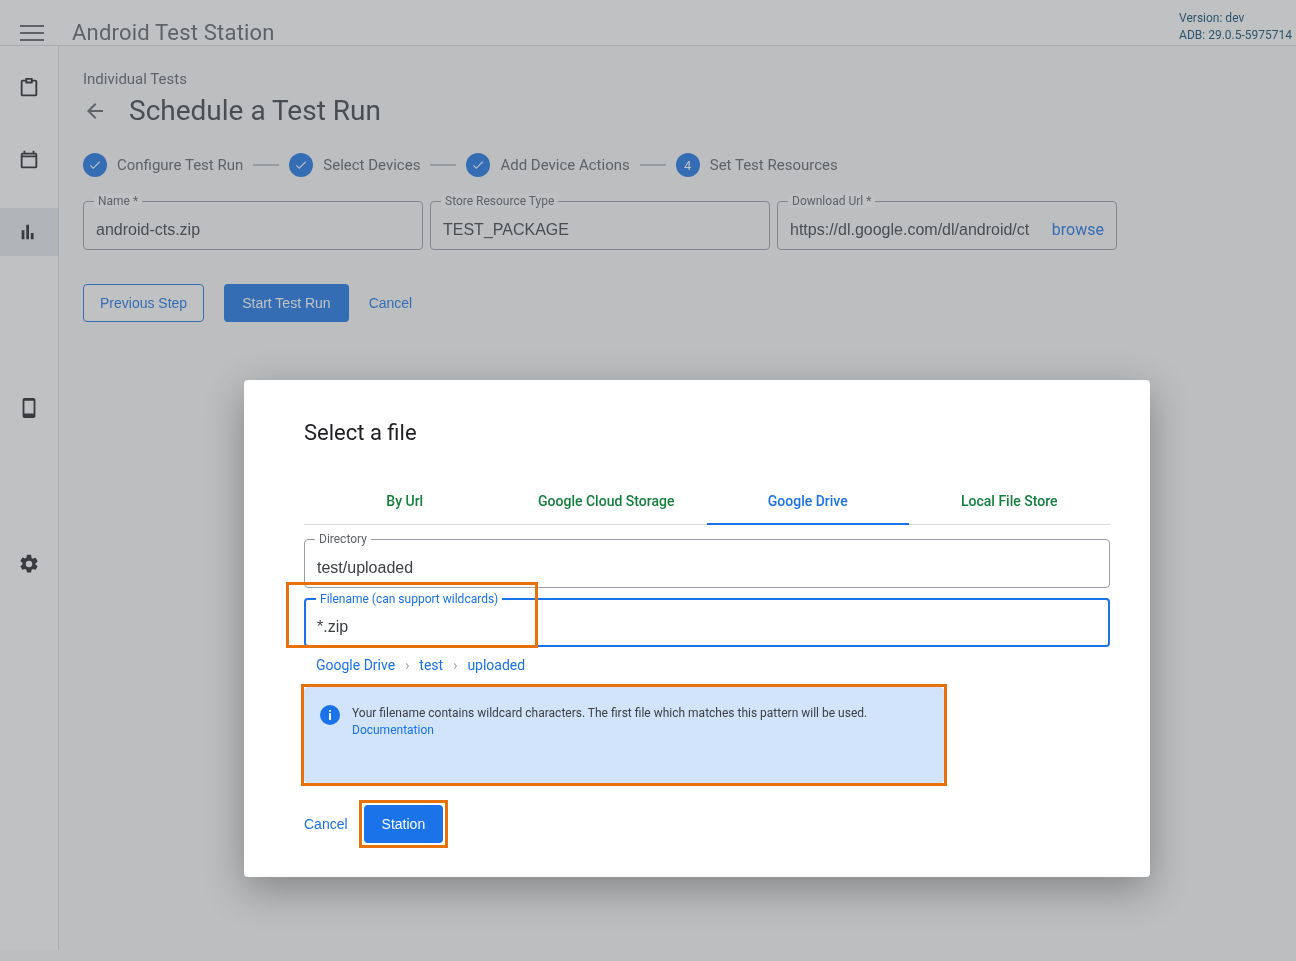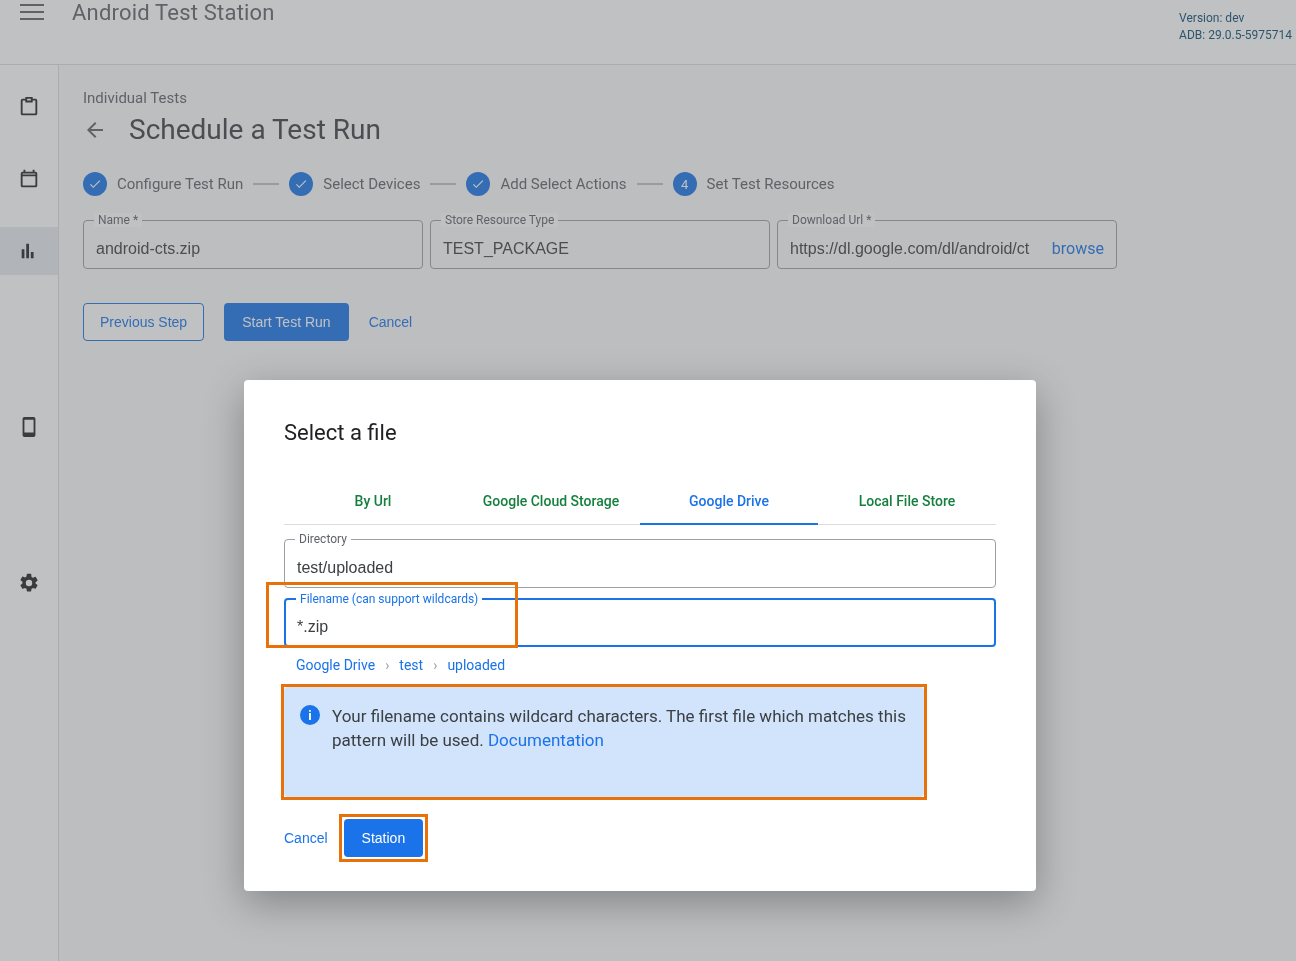--- a/index.html
+++ b/index.html
@@ -1,18 +1,18 @@
 <!DOCTYPE html>
 <html><head>
 <meta charset="utf-8">
 <style>
 * { box-sizing: border-box; margin: 0; padding: 0; }
 body { font-family: Roboto, "Segoe UI", Arial, sans-serif; background: #fafafa; width: 1296px; height: 961px; overflow: hidden; position: relative; color: #202124; }
 .dim { position: absolute; inset: 0; background: rgba(95,99,104,0.4); }
-.header { height: 65px; display: flex; align-items: flex-start; border-bottom: 1px solid #dadce0; padding: 0 20px; position: relative; background: #fff; }
+.header { height: 46px; display: flex; align-items: flex-end; border-bottom: 1px solid #dadce0; padding: 0 20px; position: relative; background: #fff; }
 .hamburger { width: 24px; height: 24px; display: flex; flex-direction: column; justify-content: center; gap: 5px; margin-right: 28px; cursor: pointer; }
 .hamburger span { height: 2px; background: #5f6368; display: block; }
 .app-title { font-size: 22px; color: #5f6368; font-weight: 400; letter-spacing: 0.2px; }
 .version-box { position: absolute; right: 4px; top: 10px; text-align: left; font-size: 12px; color: #0c4a6e; line-height: 1.4; }
 .layout { display: flex; height: calc(100% - 57px); }
 .sidebar { width: 58px; background: #fff; border-right: none; display: flex; flex-direction: column; align-items: center; padding-top: 18px; gap: 24px; }
 .side-icon { width: 58px; height: 48px; display: flex; align-items: center; justify-content: center; color: #202124; }
 .side-icon.active { background: #e8eaed; }
 .side-icon svg { width: 22px; height: 22px; }
 .content { flex: 1; padding: 24px 24px; border-left: 1px solid #dadce0; }
@@ -30,39 +30,39 @@
 .field { position: relative; border: 1px solid #9aa0a6; border-radius: 4px; padding: 18px 12px 10px 12px; flex: 1; min-width: 0; }
 .field .float-label { position: absolute; top: -8px; left: 10px; background: #fff; padding: 0 4px; font-size: 12px; color: #5f6368; }
 .field-input { border: none; outline: none; width: 100%; font-size: 16px; color: #3c4043; background: transparent; }
 .field.with-browse { display: flex; align-items: center; gap: 10px; }
 .browse-link { color: #1a73e8; font-size: 16px; cursor: pointer; }
 .action-row { display: flex; align-items: center; gap: 20px; }
 .btn-outline { border: 1px solid #1a73e8; color: #1a73e8; background: #fff; padding: 10px 16px; border-radius: 4px; font-size: 14px; cursor: pointer; }
 .btn-filled { background: #1a73e8; color: #fff; border: none; padding: 11px 18px; border-radius: 4px; font-size: 14px; cursor: pointer; }
 .btn-text { color: #1a73e8; background: none; border: none; font-size: 14px; cursor: pointer; }
 
-.modal { position: absolute; top: 380px; left: 244px; width: 792px; background: #fff; border-radius: 4px; box-shadow: 0 12px 40px rgba(0,0,0,0.3); padding: 40px 40px 34px 40px; z-index: 10; }
+.modal { position: absolute; top: 380px; left: 244px; width: 906px; background: #fff; border-radius: 4px; box-shadow: 0 12px 40px rgba(0,0,0,0.3); padding: 40px 40px 34px 60px; z-index: 10; }
 .modal-title { font-size: 22px; color: #202124; margin-bottom: 34px; }
 .tabs { display: flex; border-bottom: 1px solid #dadce0; margin-bottom: 14px; }
 .tab { flex: 1; text-align: center; padding: 14px 0; font-size: 14px; color: #15803d; cursor: pointer; font-weight: 500; }
 .tab.active { color: #1a73e8; border-bottom: 2px solid #1a73e8; margin-bottom: -1px; }
 .m-field { position: relative; border: 1px solid #9aa0a6; border-radius: 4px; padding: 18px 12px 10px 12px; margin-bottom: 10px; }
 .m-field .lbl { position: absolute; top: -8px; left: 10px; background: #fff; padding: 0 4px; font-size: 12px; color: #5f6368; }
 .m-field.focused { border: 2px solid #1a73e8; padding: 17px 11px 9px 11px; }
 .m-field.focused .lbl { color: #1a73e8; }
 .m-field input { border: none; outline: none; width: 100%; font-size: 16px; color: #3c4043; }
 .filename-wrap { position: relative; margin-bottom: 10px; }
 .filename-outline { position: absolute; left: -18px; top: -16px; width: 252px; height: 66px; border: 3px solid #e8710a; pointer-events: none; z-index: 2; }
 .dir-crumbs { display: flex; align-items: center; gap: 10px; margin-bottom: 14px; padding-left: 12px; }
 .dir-crumbs a { color: #1a73e8; font-size: 14px; text-decoration: none; cursor: pointer; }
 .dir-crumbs .chev { color: #9aa0a6; font-size: 14px; }
 .info-box { background: #d2e3fc; border-radius: 4px; padding: 18px 18px 44px 48px; position: relative; margin-bottom: 22px; }
 .info-outline { position: absolute; inset: -3px; border: 3px solid #e8710a; pointer-events: none; }
 .info-icon { position: absolute; left: 16px; top: 18px; width: 20px; height: 20px; border-radius: 50%; background: #1a73e8; color: #fff; display: flex; align-items: center; justify-content: center; font-size: 13px; font-weight: bold; }
-.info-text { font-size: 17px; color: #3c4043; line-height: 1.4; }
+.info-text { font-size: 12px; color: #3c4043; line-height: 1.4; }
 .info-text a { color: #1a73e8; text-decoration: none; }
 .modal-actions { display: flex; align-items: center; gap: 16px; }
 .select-wrap { position: relative; display: inline-block; }
 .select-outline { position: absolute; left: -5px; top: -5px; right: -5px; bottom: -5px; border: 3px solid #e8710a; pointer-events: none; }
 </style>
 </head>
 <body>
 
 <div class="header">
   <div class="hamburger">
@@ -137,21 +137,21 @@
           </div>
         <span class="step-label">Select Devices</span>
       </div>
       <div class="step-conn"></div>
       <div class="step">
         <div class="step-circle">
             <svg viewBox="0 0 24 24" fill="white">
               <path d="M9 16.17 4.83 12l-1.42 1.41L9 19 21 7l-1.41-1.41z"></path>
             </svg>
           </div>
-        <span class="step-label">Add Select Actions</span>
+        <span class="step-label">Add Device Actions</span>
       </div>
       <div class="step-conn"></div>
       <div class="step">
         <div class="step-circle">4</div>
         <span class="step-label">Set Test Resources</span>
       </div>
     </div>
 
     <div class="fields-row">
       <div class="field" style="flex:0 0 340px">

